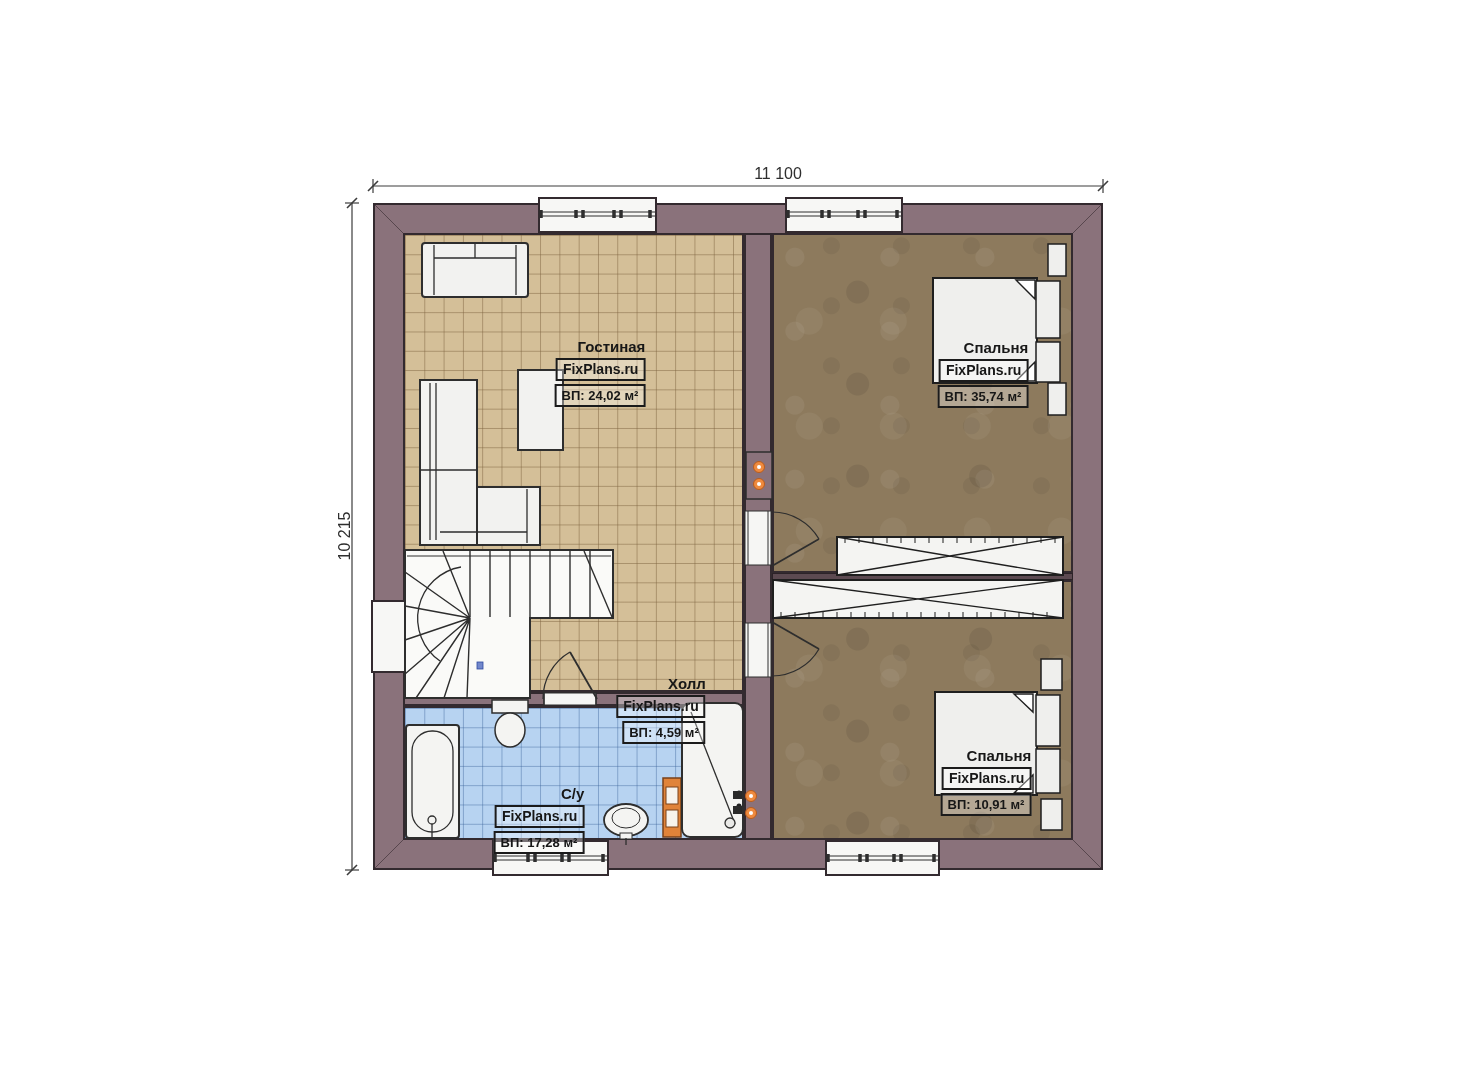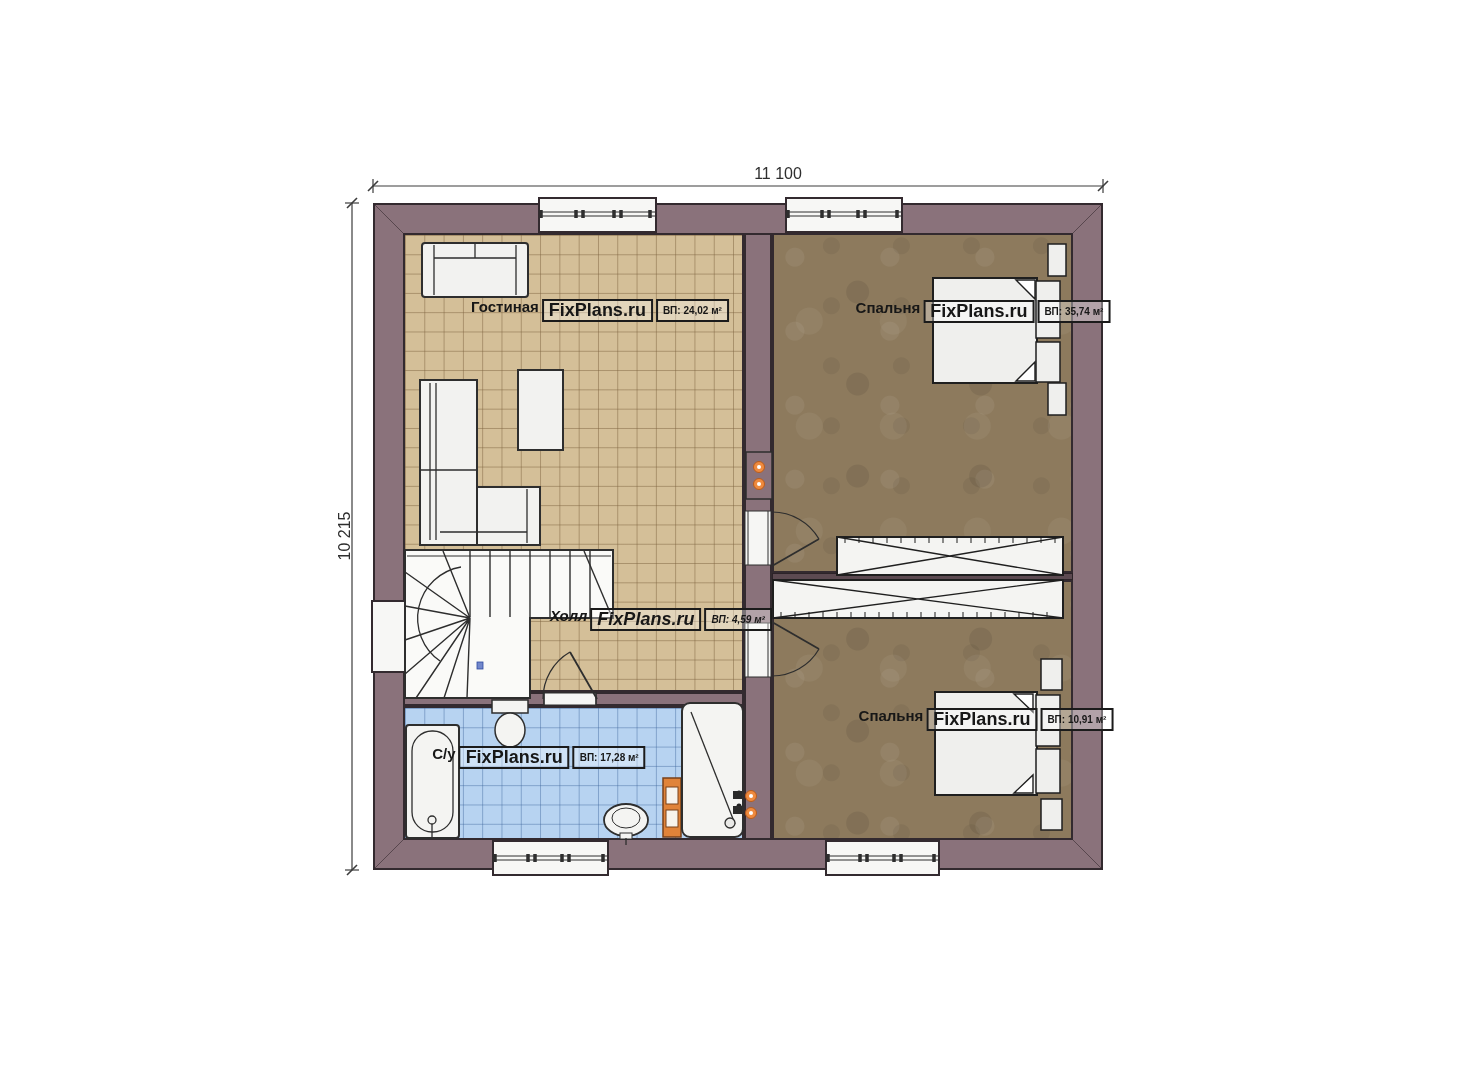--- a/index.html
+++ b/index.html
@@ -28,26 +28,26 @@
     background-image:
       radial-gradient(circle at 22% 30%, rgba(255,255,255,.06) 0 9px, transparent 10px),
       radial-gradient(circle at 68% 62%, rgba(0,0,0,.08) 0 11px, transparent 12px),
       radial-gradient(circle at 42% 82%, rgba(255,255,255,.05) 0 13px, transparent 14px),
       radial-gradient(circle at 82% 18%, rgba(0,0,0,.06) 0 8px, transparent 9px);
     background-size:95px 74px, 123px 92px, 84px 105px, 70px 60px;
     border:2px solid #332a2f;}
   .window{background:#f7f7f5;border:2px solid #332a2f;}
   .divider-wall{background:#5c4a51;border:1px solid #2c2328;}
   
-  .room-label{position:absolute;transform:translateX(-50%);display:flex;flex-direction:row;
-              align-items:flex-start;gap:3px;color:#171717;text-align:center;z-index:6;}
+  .room-label{position:absolute;transform:translateX(-50%);display:flex;flex-direction:column;
+              align-items:flex-end;gap:3px;color:#171717;text-align:center;z-index:6;margin-top:40px;}
   .rl-title{font-size:15px;font-weight:bold;line-height:16px;white-space:nowrap;}
   .rl-box{border:2px solid #1b1b1b;background:rgba(255,255,255,.34);padding:0 5px;
-          font-size:18px;font-weight:bold;line-height:19px;white-space:nowrap;}
-  .rl-area{font-size:10px;}
+          font-size:14px;font-weight:bold;line-height:19px;white-space:nowrap;}
+  .rl-area{font-size:13px;}
   .dim-label{position:absolute;transform:translate(-50%,-50%);font-size:16px;color:#2e2e2e;
              white-space:nowrap;z-index:6;}
   .dim-left{transform:translate(-50%,-50%) rotate(-90deg);}
   svg{position:absolute;left:0;top:0;z-index:5;}
 </style>
 </head>
 <body>
 
 <div id="canvas">
 
@@ -222,21 +222,21 @@
     <div class="rl-box">FixPlans.ru</div>
     <div class="rl-box rl-area">ВП: 24,02 м²</div>
   </div>
 
   <div class="room-label" style="left:983px;top:300px;">
     <div class="rl-title">Спальня</div>
     <div class="rl-box">FixPlans.ru</div>
     <div class="rl-box rl-area">ВП: 35,74 м²</div>
   </div>
 
-  <div class="room-label" style="left:661px;top:608px;font-style:italic;">
+  <div class="room-label" style="left:661px;top:636px;">
     <div class="rl-title">Холл</div>
     <div class="rl-box">FixPlans.ru</div>
     <div class="rl-box rl-area">ВП: 4,59 м²</div>
   </div>
 
   <div class="room-label" style="left:539px;top:746px;">
     <div class="rl-title">С/у</div>
     <div class="rl-box">FixPlans.ru</div>
     <div class="rl-box rl-area">ВП: 17,28 м²</div>
   </div>

